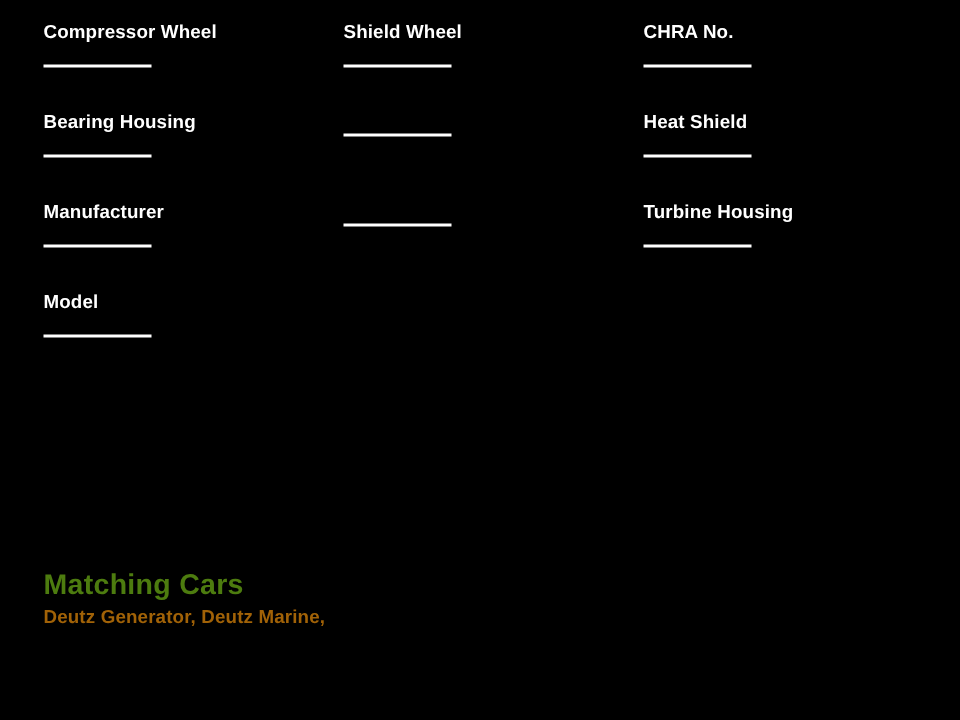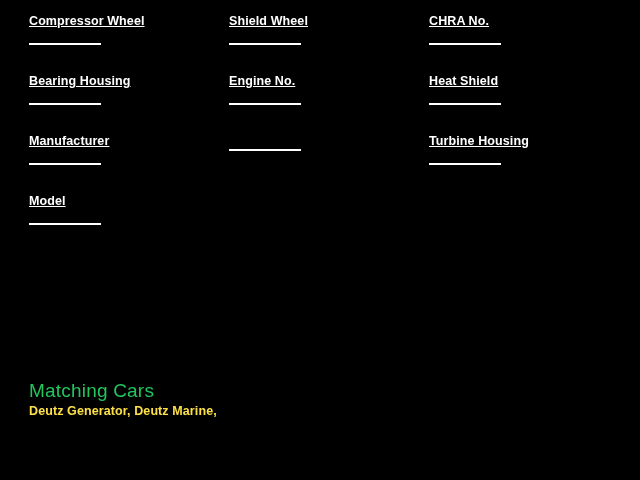--- a/index.html
+++ b/index.html
@@ -32,47 +32,46 @@
   .spec-cell {
     position: relative;
   }
   .spec-label {
     font-size: 12.5px;
     font-weight: bold;
     line-height: 14px;
     color: #ffffff;
     letter-spacing: 0.1px;
     white-space: nowrap;
-    text-decoration: underline;
   }
   .spec-rule {
     margin-top: 15px;
     width: 72px;
     height: 0;
     border-top: 2px solid #ffffff;
   }
   .matching {
     position: absolute;
     left: 29px;
     top: 380px;
     width: 580px;
   }
   .matching-title {
     font-size: 19px;
-    font-weight: normal;
+    font-weight: bold;
     line-height: 22px;
-    color: #22c55e;
+    color: #4d7c0f;
     letter-spacing: 0.2px;
   }
   .matching-list {
     margin-top: 2px;
     font-size: 12.5px;
     font-weight: bold;
     line-height: 15px;
-    color: #fde047;
+    color: #a16207;
     letter-spacing: 0.1px;
   }
 </style>
 </head>
 <body>
 
 <div class="page">
 
   <div class="spec-grid">
 
@@ -91,21 +90,20 @@
       <div class="spec-rule"></div>
     </div>
 
     <div class="spec-cell">
       <div class="spec-label">Bearing Housing</div>
       <div class="spec-rule"></div>
     </div>
 
 
     <div class="spec-cell">
-      <div class="spec-label">Engine No.</div>
       <div class="spec-rule"></div>
     </div>
 
     <div class="spec-cell">
       <div class="spec-label">Heat Shield</div>
       <div class="spec-rule"></div>
     </div>
 
 
     <div class="spec-cell">

